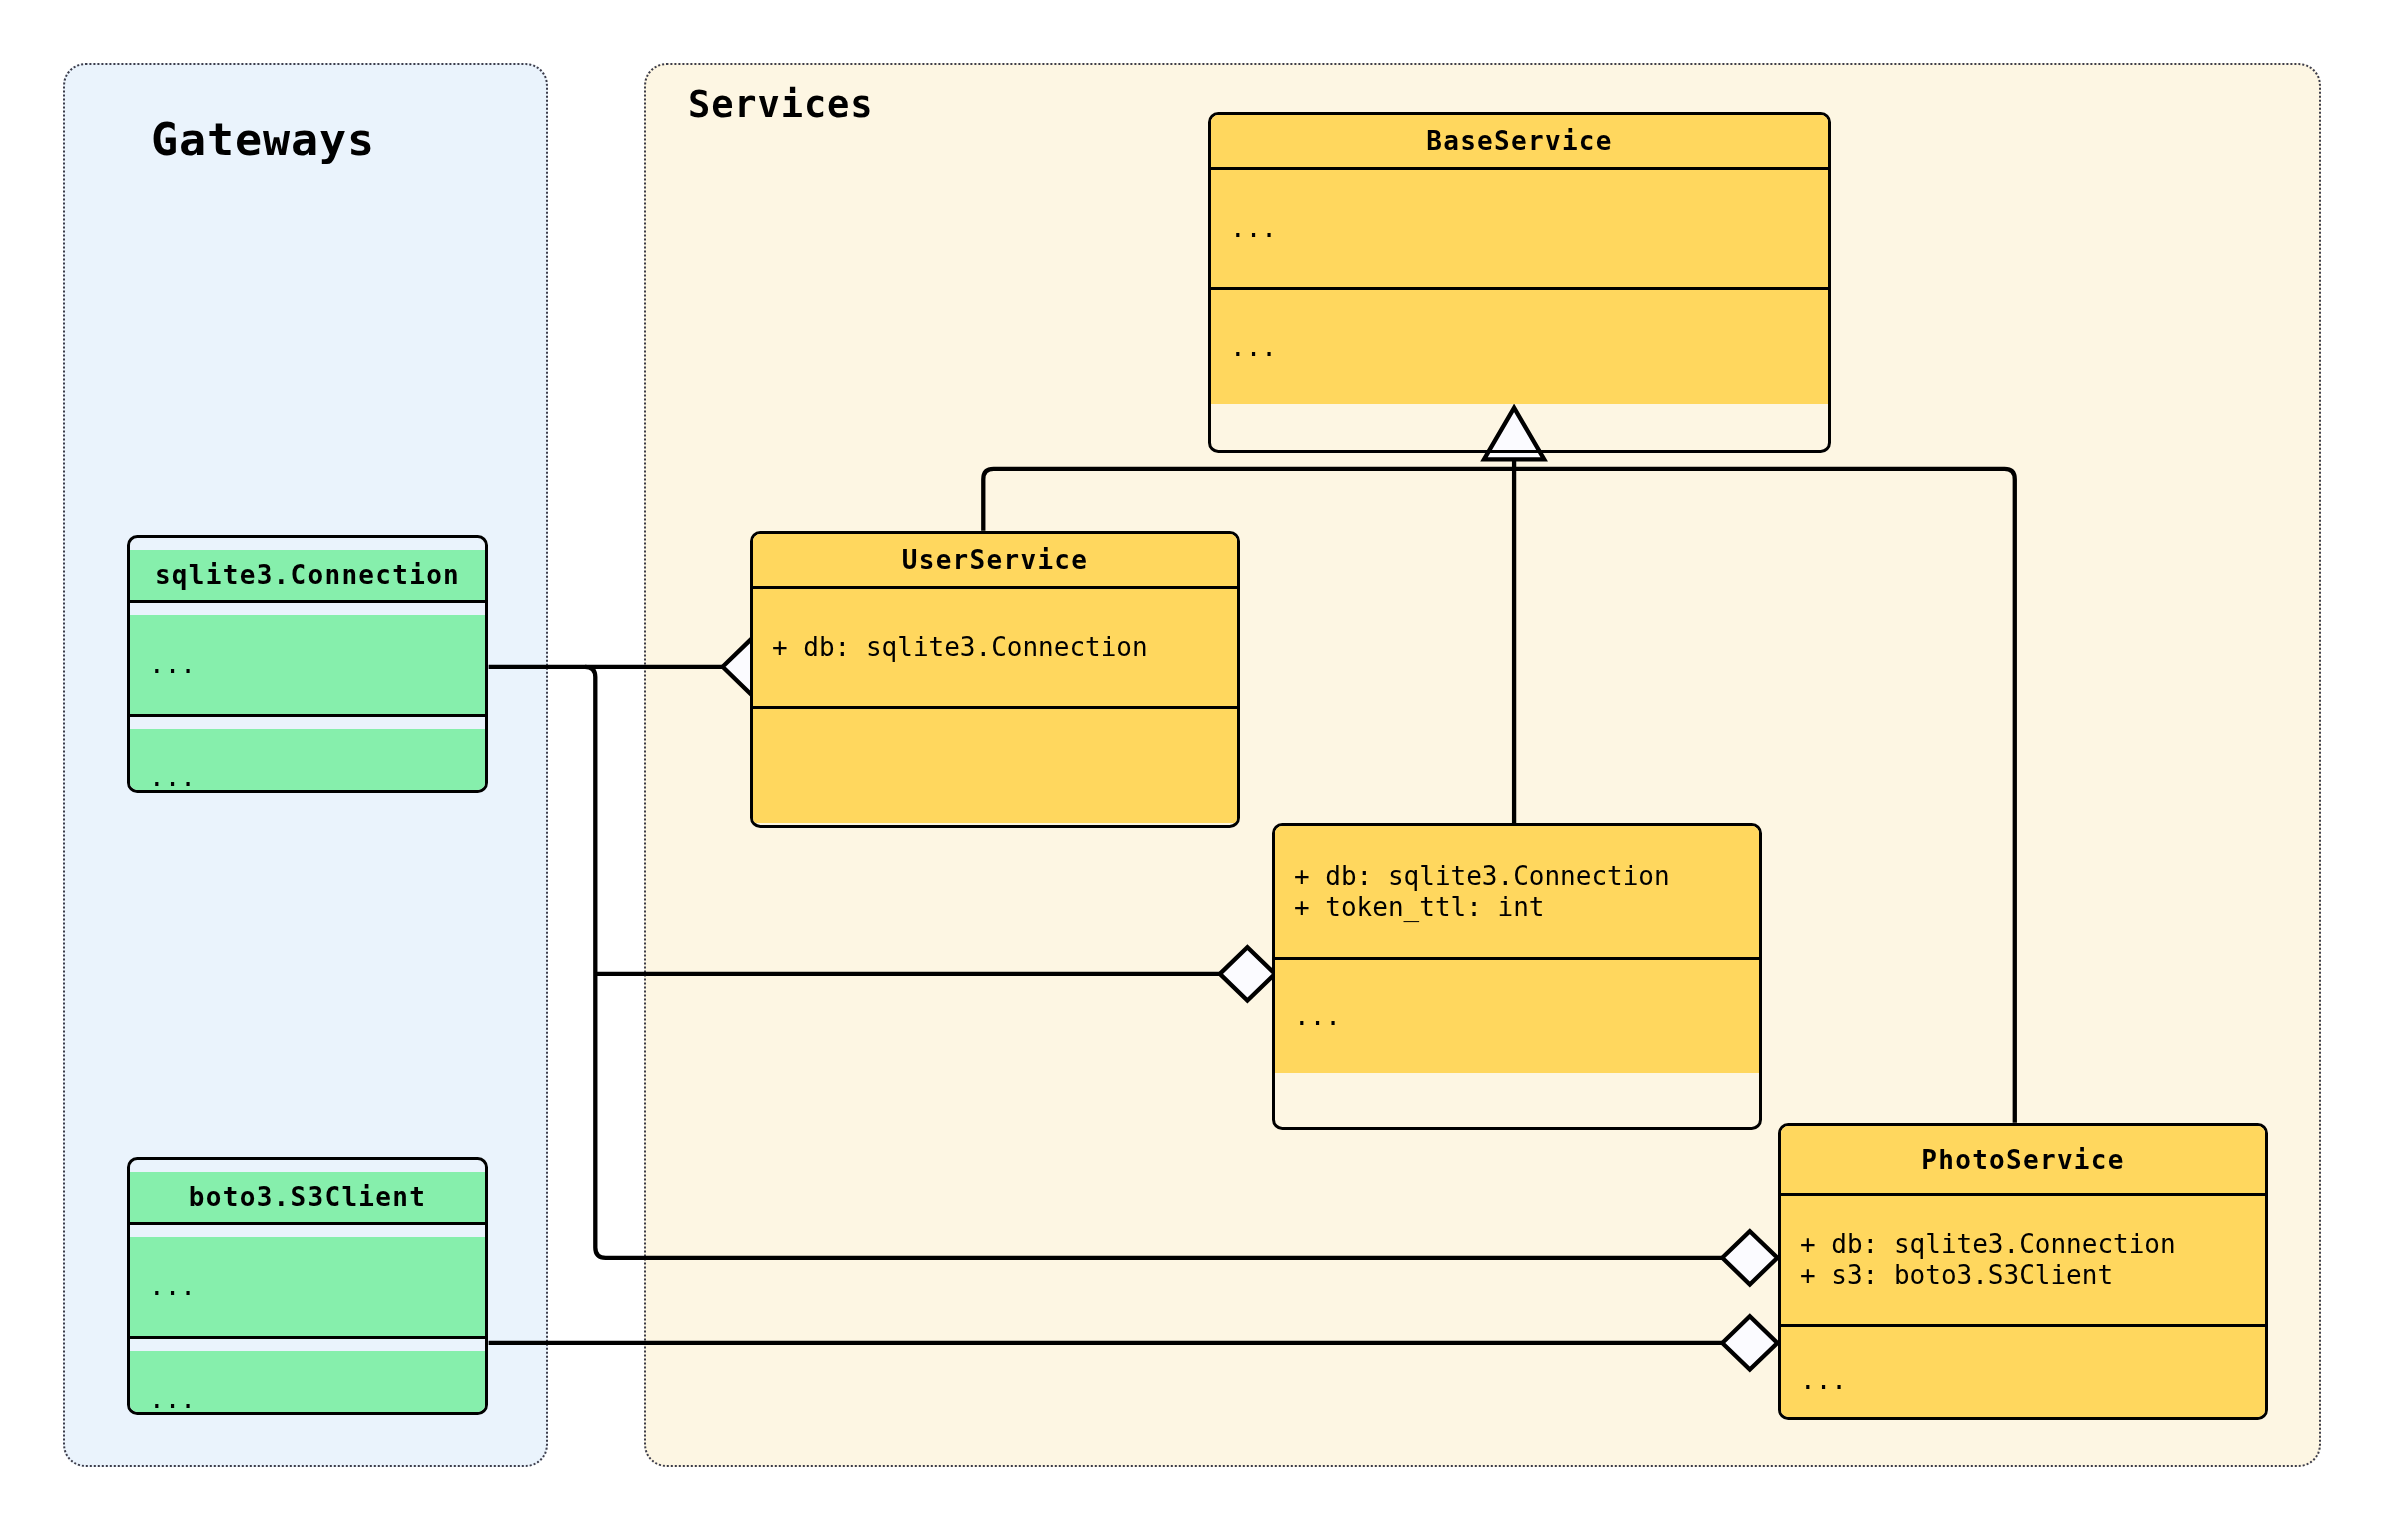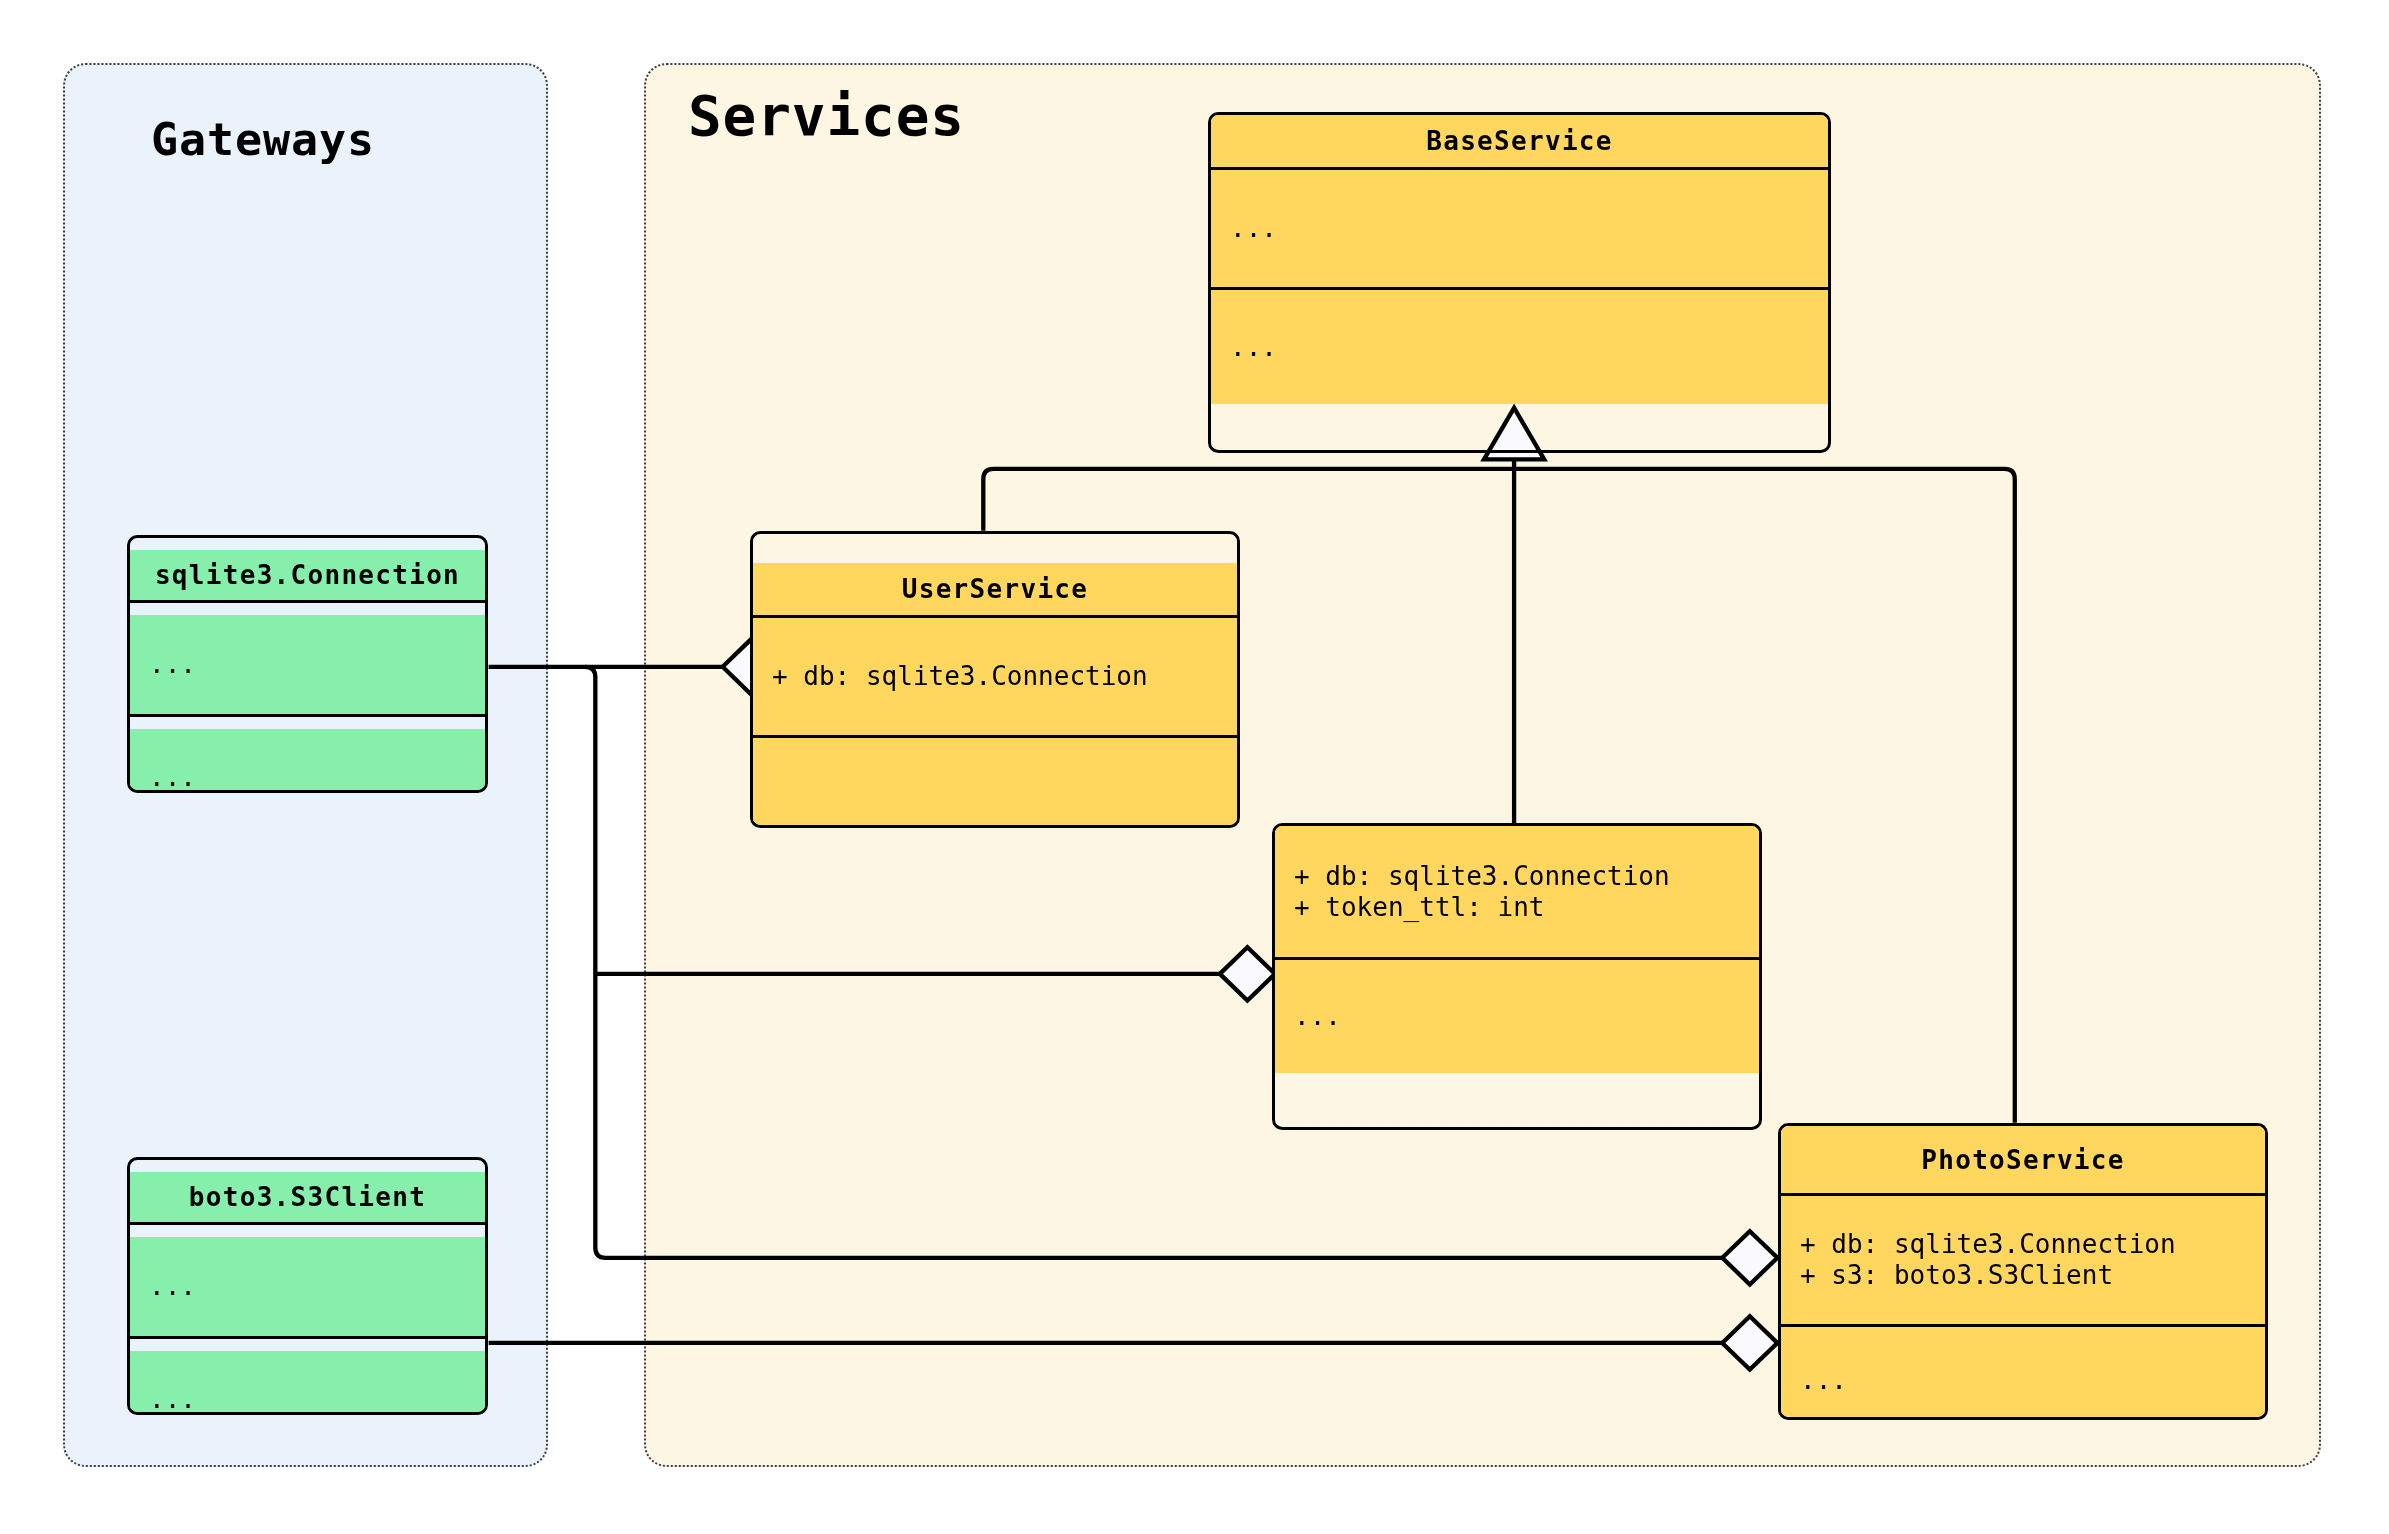--- a/index.html
+++ b/index.html
@@ -100,21 +100,21 @@
 <body>
 
 <div id="stage">
 
   <div class="panel" style="left:63px; top:63px; width:485px; height:1404px; background:#eaf3fc;">
   </div>
   <div class="panel-title" style="left:151px; top:83px; font-size:45px;margin-top:30px;">Gateways</div>
 
   <div class="panel" style="left:644px; top:63px; width:1677px; height:1404px; background:#fdf6e3;">
   </div>
-  <div class="panel-title" style="left:688px; top:83px; font-size:56px;">Services</div>
+  <div class="panel-title" style="left:688px; top:83px; font-size:37px;">Services</div>
 
   <svg id="wires" viewBox="0 0 2777 1783" width="2389" height="1534">
 
     <path class="edge" d="M 1760 505 L 1760 957"></path>
 
     <path class="edge" d="M 1143 617 L 1143 557 Q 1143 545 1155 545 L 2330 545 Q 2342 545 2342 557 L 2342 1305"></path>
 
     <polygon class="marker" points="1760,474 1725,534 1795,534"></polygon>
 
     <path class="edge" d="M 568 775 L 840 775"></path>
@@ -154,21 +154,21 @@
     <div class="row name" style="height:55px;">BaseService</div>
     <div class="row compartment divider" style="height:120px;">
       <div class="attr">...</div>
     </div>
     <div class="row compartment" style="height:114px;">
       <div class="attr">...</div>
     </div>
   </div>
 
   <div class="uml fill-service" style="left:750px; top:531px; width:490px; height:297px;">
-    <div class="row name" style="height:55px;margin-top:29px;">UserService</div>
+    <div class="row name" style="height:55px;">UserService</div>
     <div class="row compartment divider" style="height:120px;">
       <div class="attr">+ db: sqlite3.Connection</div>
     </div>
     <div class="row compartment" style="height:114px;"></div>
   </div>
 
   <div class="uml fill-service" style="left:1272px; top:823px; width:490px; height:307px;">
     <div class="row compartment divider" style="height:134px;">
         <div class="attr">+ db: sqlite3.Connection</div>
         <div class="attr">+ token_ttl: int</div>

